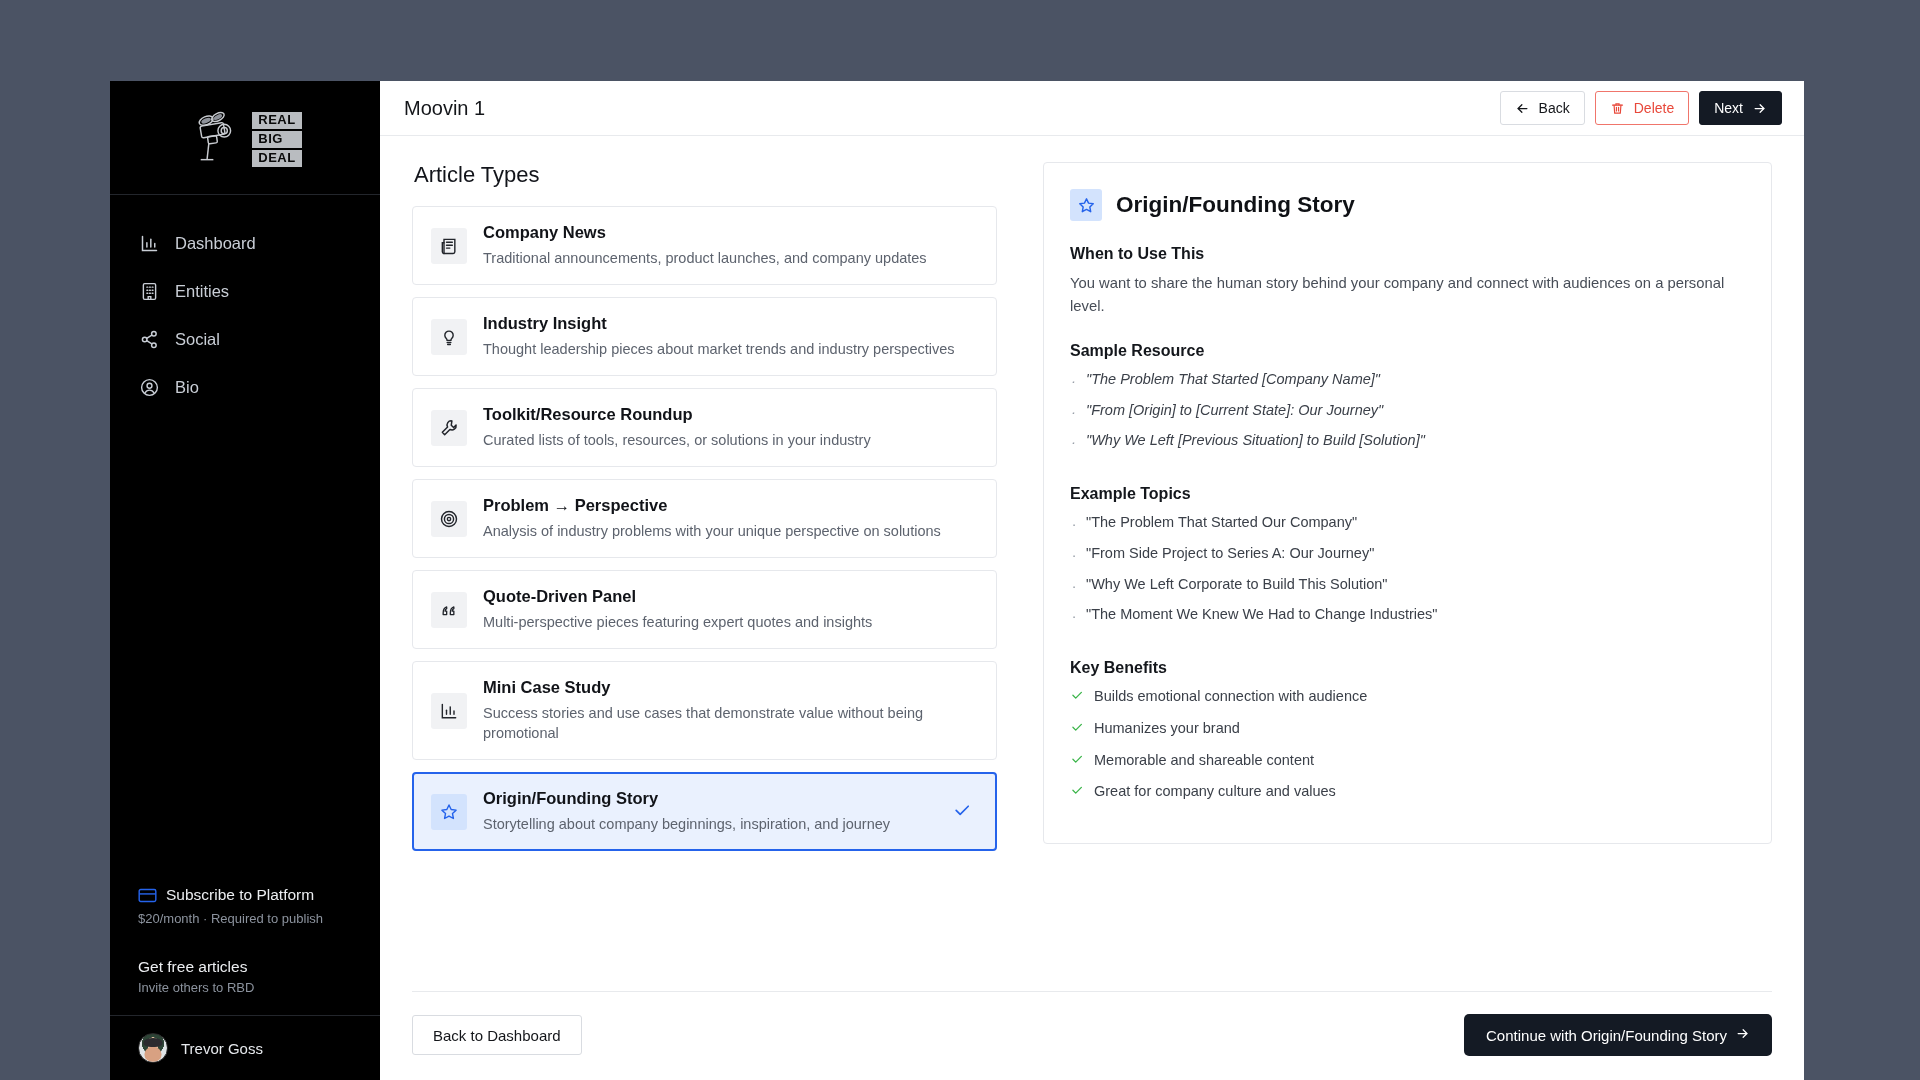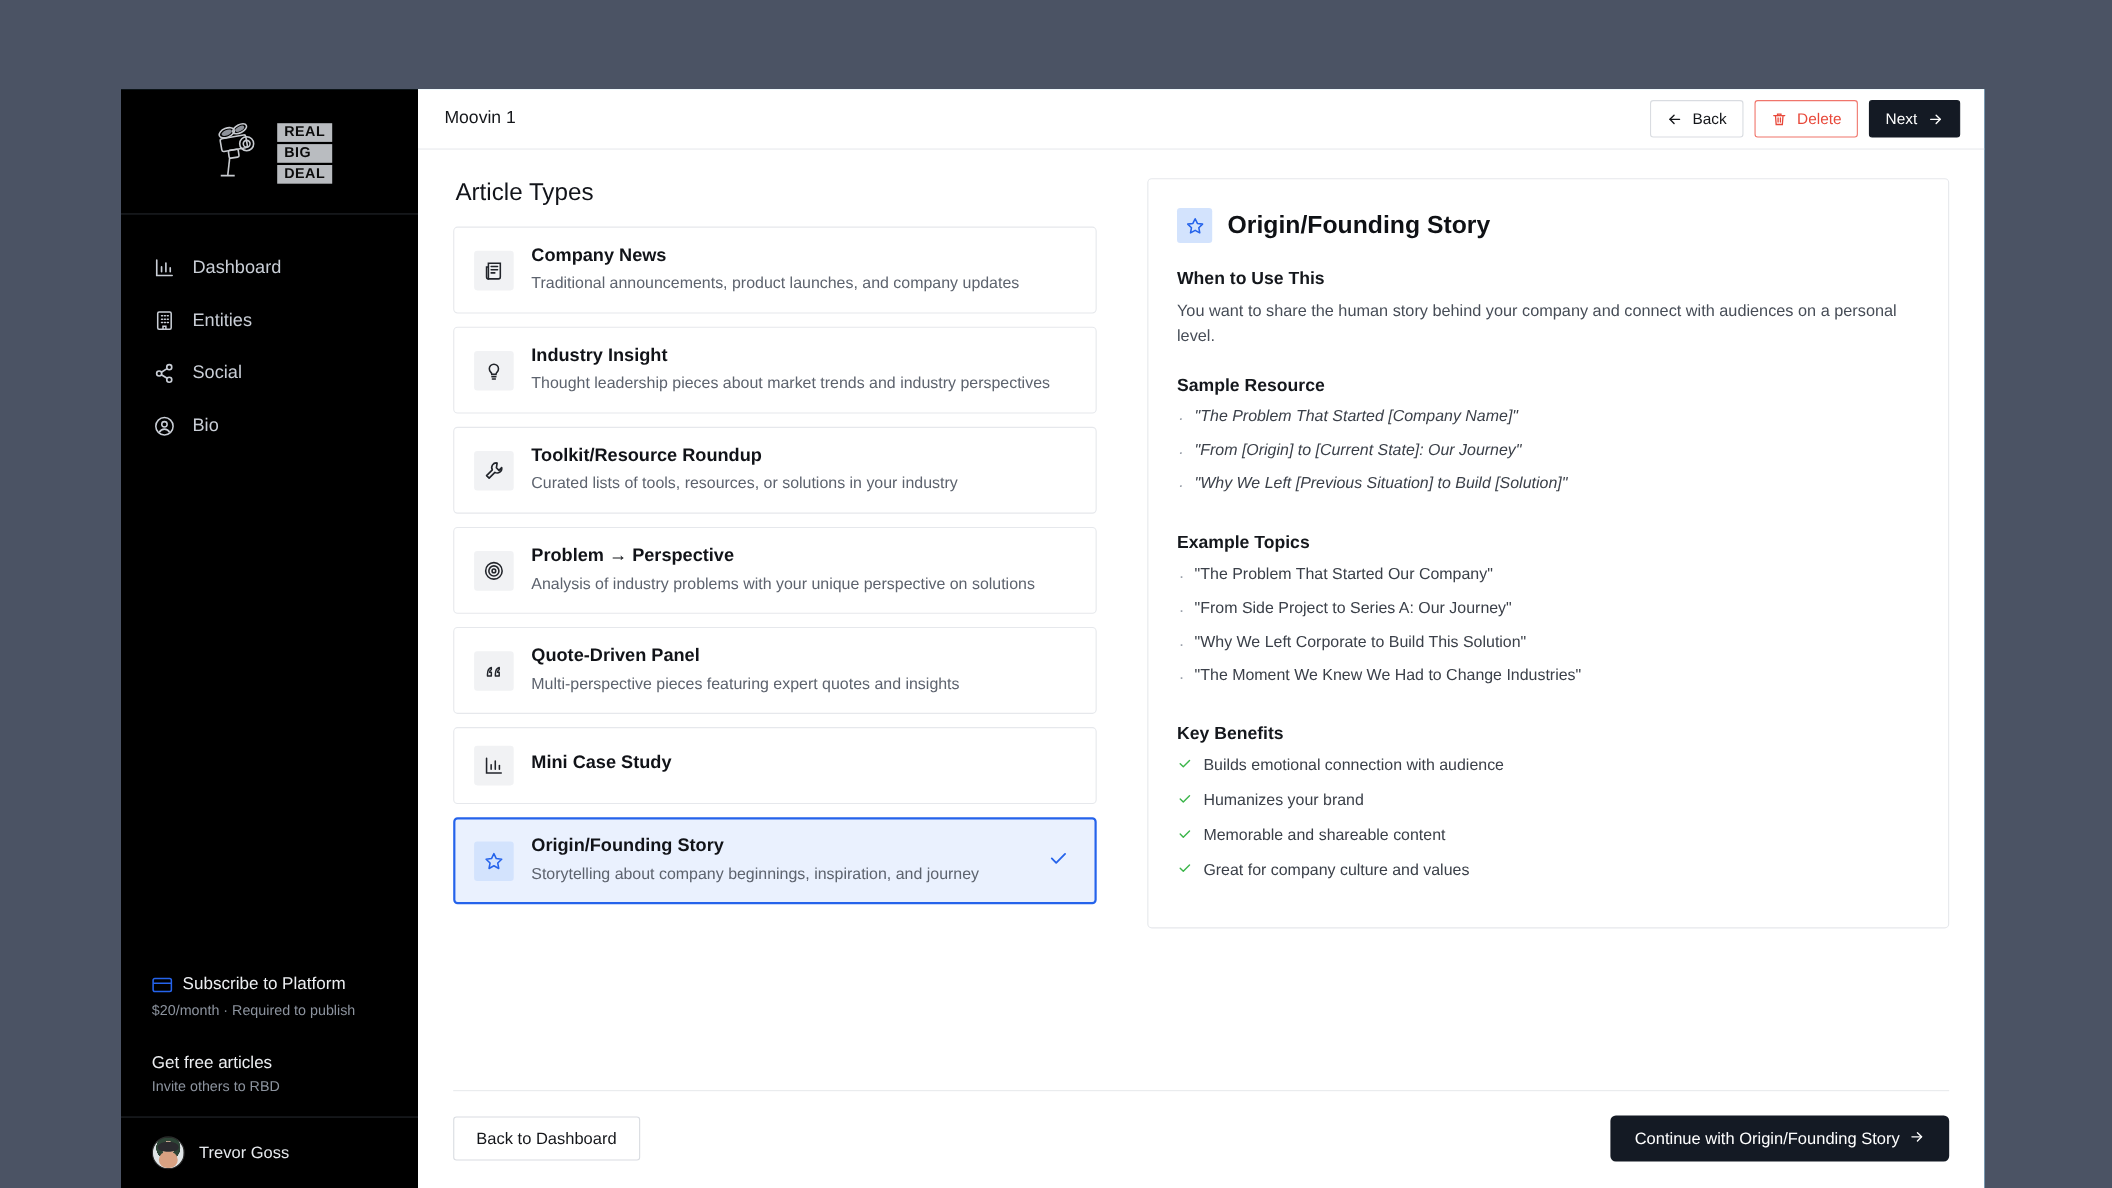--- a/index.html
+++ b/index.html
@@ -103,21 +103,21 @@
 
   
   .main { flex: 1 1 auto; display: flex; flex-direction: column; min-width: 0; background:#fff;}
   .topbar {
     height: 55px; flex: 0 0 55px;
     border-bottom: 1px solid #e8eaed;
     display: flex; align-items: center;
     padding: 0 22px 0 24px;
     gap: 10px;
   }
-  .topbar-title { font-size: 16px; color: #14161a; flex: 1 1 auto; }
+  .topbar-title { font-size: 20px; color: #14161a; flex: 1 1 auto; }
   .btn {
     display: inline-flex; align-items: center; gap: 9px;
     height: 34px; padding: 0 14px;
     font-size: 14px; border-radius: 3px;
     border: 1px solid #d9dce1; background: #fff; color: #14161a;
     cursor: pointer; white-space: nowrap;
   }
   .btn svg { display:block; }
   .btn-danger { border-color: #f0756b; color: #e8483a; }
   .btn-dark { background: #141a24; border-color:#141a24; color: #fff; }
@@ -434,20 +434,21 @@
           <span class="type-ico">
             <svg width="20" height="20" viewBox="0 0 24 24" fill="none" stroke="currentColor" stroke-width="1.7" stroke-linecap="round">
               <path d="M4 4v16h16"></path>
                 <path d="M9 16V11"></path>
                 <path d="M13.5 16V7"></path>
                 <path d="M18 16v-4"></path>
             </svg>
           </span>
           <span class="type-body">
             <span class="type-title" style="display:block">Mini Case Study</span>
+            <span class="type-desc" style="display:block">Success stories and use cases that demonstrate value without being promotional</span>
           </span>
         </div>
 
         <div class="type-card selected">
           <span class="type-ico">
             <svg width="20" height="20" viewBox="0 0 24 24" fill="none" stroke="currentColor" stroke-width="1.7" stroke-linejoin="round">
               <path d="M12 3.6l2.6 5.4 5.9.8-4.3 4.1 1.1 5.9-5.3-2.9-5.3 2.9 1.1-5.9-4.3-4.1 5.9-.8z"></path>
             </svg>
           </span>
           <span class="type-body">

